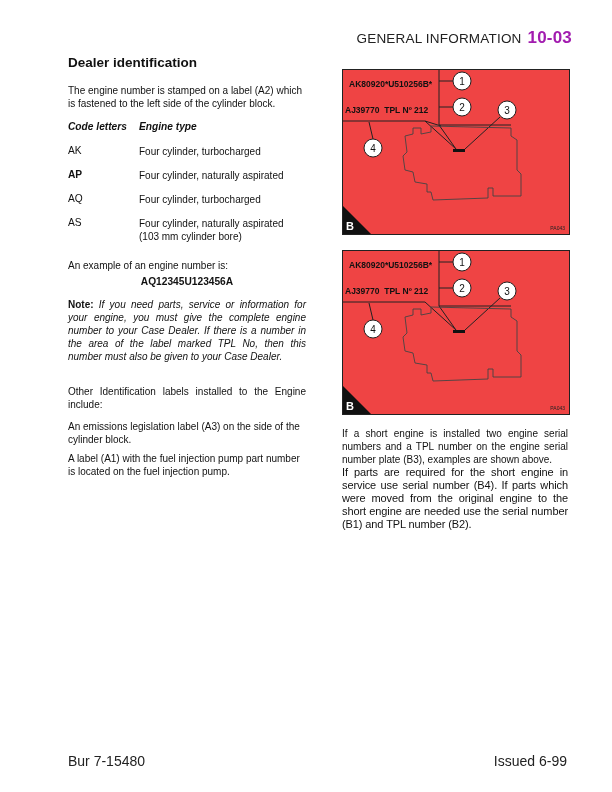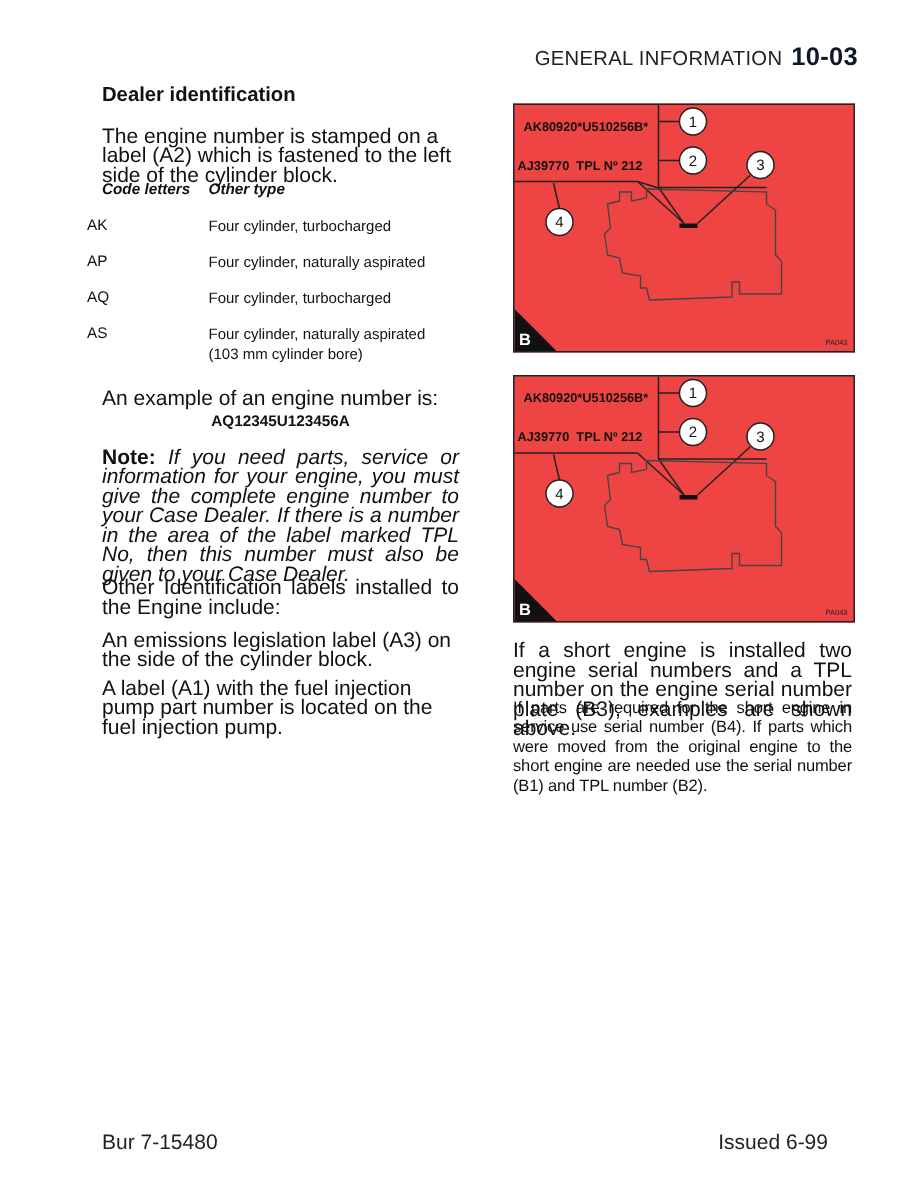--- a/index.html
+++ b/index.html
@@ -1,26 +1,26 @@
 <!DOCTYPE html>
 <html><head>
 <meta charset="utf-8">
 <style>
   html, body { margin: 0; padding: 0; background: #ffffff; }
   body { width: 612px; height: 792px; position: relative; overflow: hidden;
          font-family: "Liberation Sans", sans-serif; color: #111; }
   .abs { position: absolute; }
   .header { right: 40px; top: 28px; font-size: 13.5px; letter-spacing: 0.2px; color: #222; white-space: nowrap; }
-  .header .num { font-weight: bold; font-size: 17px; color: #0f172a; margin-left: 2px; }
+  .header .num { font-weight: bold; font-size: 17px; color: #a21caf; margin-left: 2px; }
   .h1 { left: 68px; top: 55px; font-size: 13.5px; font-weight: bold; }
-  .p { font-size: 14px; line-height: 13px; }
+  .p { font-size: 10px; line-height: 13px; }
   .left { left: 68px; width: 238px; }
   .justify { text-align: justify; }
   .codehdr { font-weight: bold; font-size: 10.2px; font-style: italic; }
-  .code { left: 58px; font-size: 10.2px; }
+  .code { left: 68px; font-size: 10.2px; }
   .type { left: 139px; font-size: 10px; line-height: 13px; }
   .engnum { left: 68px; width: 238px; text-align: center; font-weight: bold; font-size: 10.2px; top: 276px; }
   .note { top: 298px; }
   .note i { font-style: italic; }
   .fig { left: 342px; width: 226px; border: 1px solid #222; background: #ef4444; text-align: center; }
   .fig svg { display: block; }
   .right { left: 342px; width: 226px; }
   .footer { font-size: 14px; top: 753px; color: #222; }
 </style>
 </head>
@@ -29,27 +29,27 @@
 <div class="abs header">
   <span>GENERAL INFORMATION</span>
   <span class="num">10-03</span>
 </div>
 
 <div class="abs h1">Dealer identification</div>
 
 <div class="abs p left" style="top:84px;">The engine number is stamped on a label (A2) which is fastened to the left side of the cylinder block.</div>
 
 <div class="abs codehdr" style="left:68px; top:121px;">Code letters</div>
-<div class="abs codehdr" style="left:139px; top:121px;">Other type</div>
+<div class="abs codehdr" style="left:139px; top:121px;">Engine type</div>
 
 <div>
   <div class="abs code" style="top:145px;">AK</div>
   <div class="abs type" style="top:145px;">Four cylinder, turbocharged</div>
 
-  <div class="abs code" style="top:169px;">AP</div>
+  <div class="abs code" style="top:169px;font-weight:bold;">AP</div>
   <div class="abs type" style="top:169px;">Four cylinder, naturally aspirated</div>
 
   <div class="abs code" style="top:193px;">AQ</div>
   <div class="abs type" style="top:193px;">Four cylinder, turbocharged</div>
 
   <div class="abs code" style="top:217px;">AS</div>
   <div class="abs type" style="top:217px;">Four cylinder, naturally aspirated</div>
   <div class="abs type" style="top:230px;text-align:center;">(103 mm cylinder bore)</div>
 </div>
 
@@ -121,13 +121,13 @@
     <path d="M0,135 L0,163 L28,163 Z" fill="#111"></path>
     <text x="3" y="159" font-family="Liberation Sans, sans-serif" font-weight="bold" font-size="11" fill="#fff">B</text>
     <text x="222" y="159" text-anchor="end" font-family="Liberation Sans, sans-serif" font-size="5" fill="#222">PA043</text>
   </svg>
 </div>
 
 <div class="abs p right justify" style="top:427px;">If a short engine is installed two engine serial numbers and a TPL number on the engine serial number plate (B3), examples are shown above.</div>
 <div class="abs p right justify" style="top:466px; font-size:11px; letter-spacing:-0.1px;">If parts are required for the short engine in service use serial number (B4). If parts which were moved from the original engine to the short engine are needed use the serial number (B1) and TPL number (B2).</div>
 
 <div class="abs footer" style="left:68px;">Bur 7-15480</div>
-<div class="abs footer" style="right:60px;">Issued 6-99</div>
+<div class="abs footer" style="right:45px;">Issued 6-99</div>
 
 </body></html>

